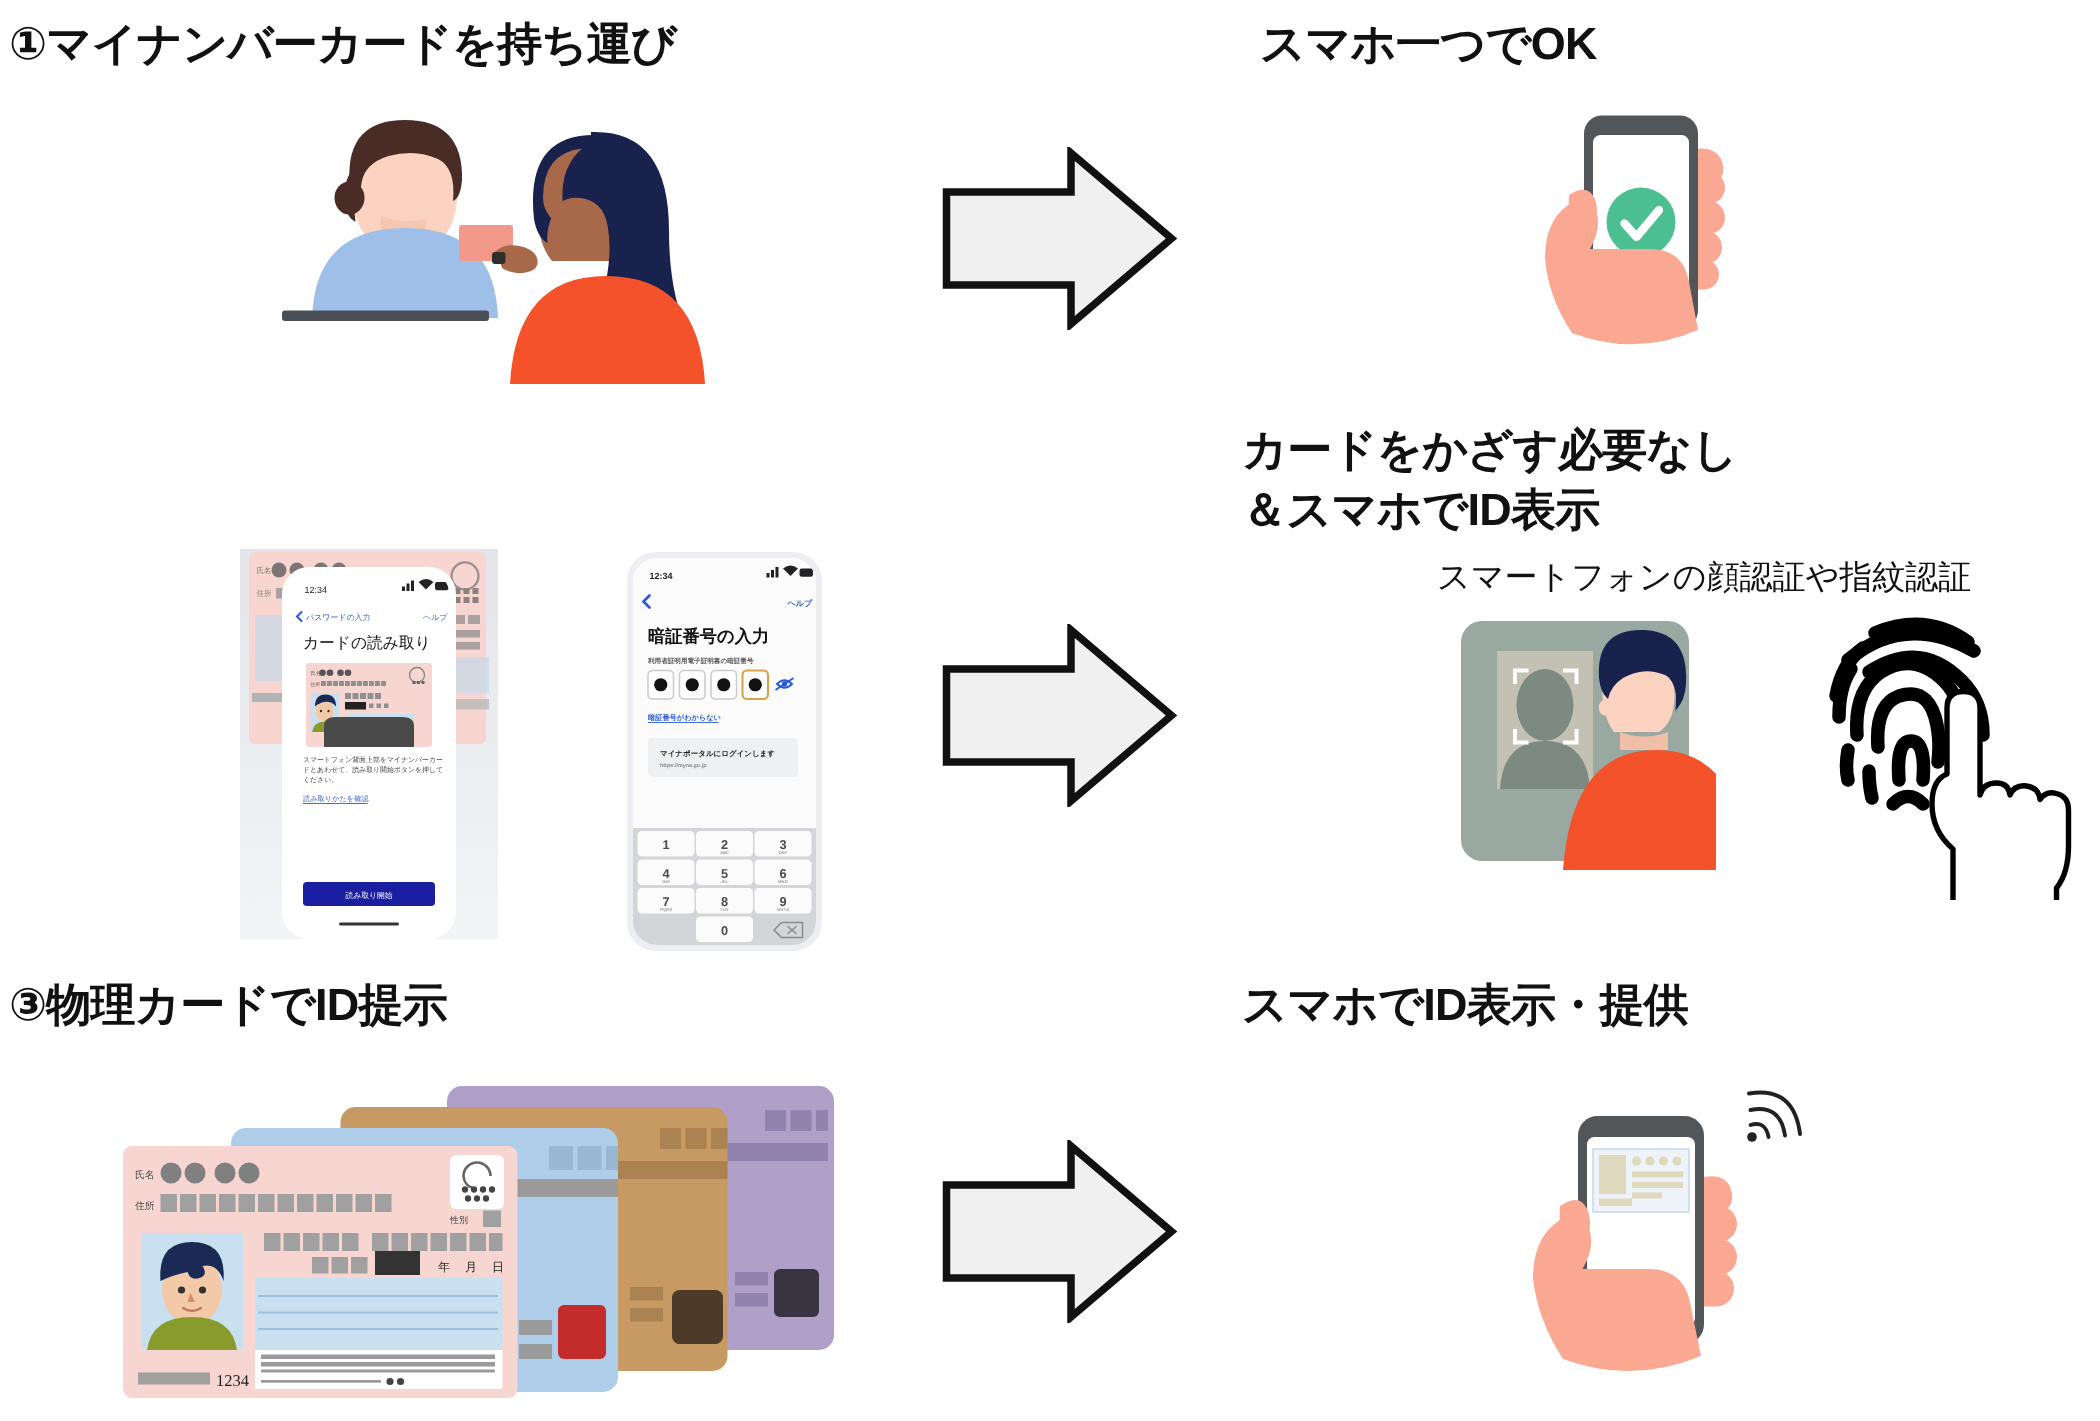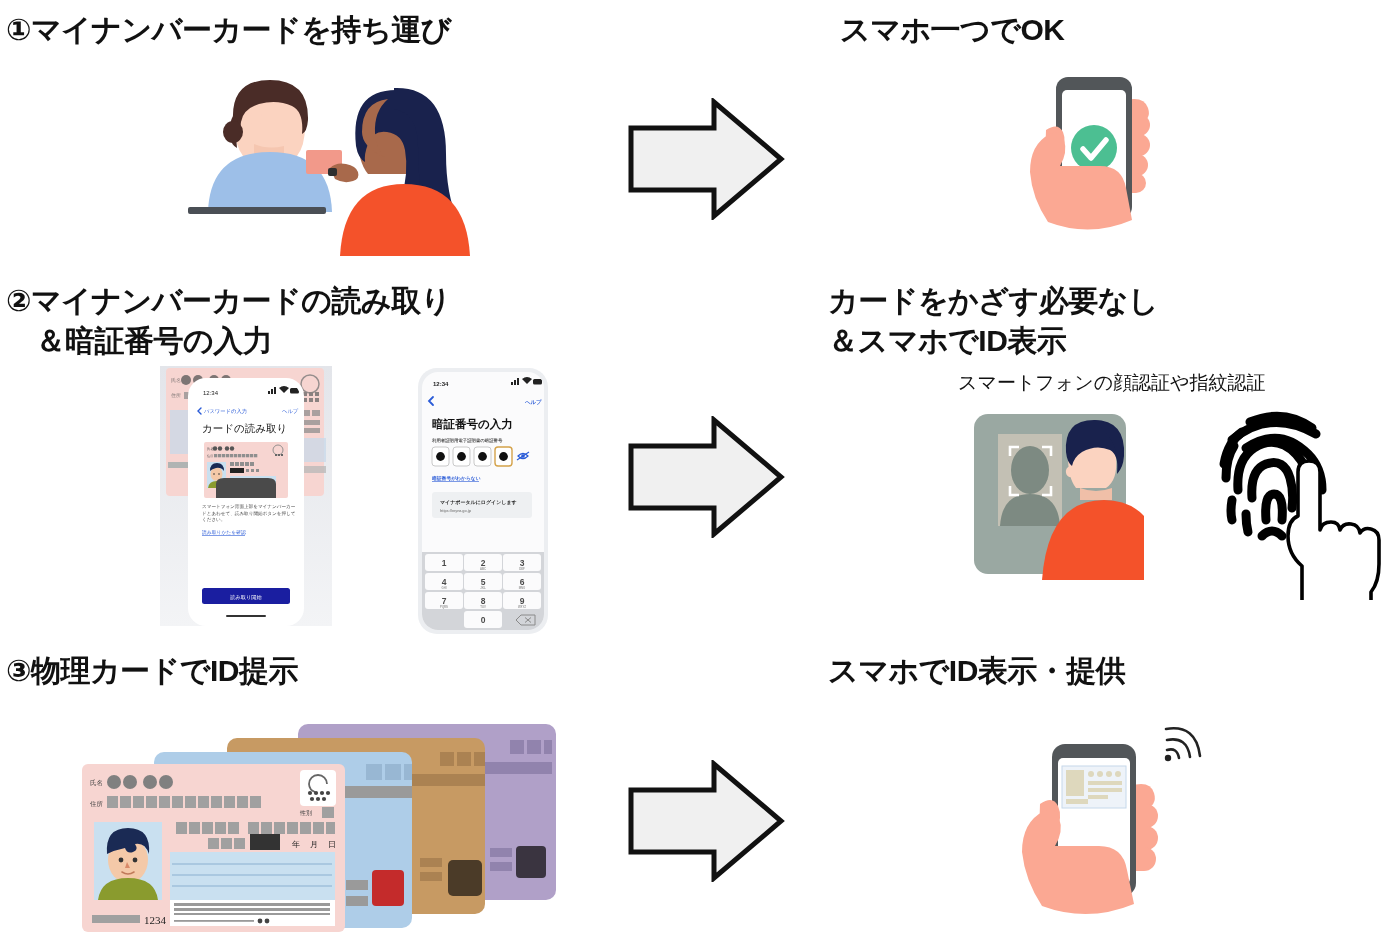--- a/index.html
+++ b/index.html
@@ -19,21 +19,21 @@
     position:absolute;
     font-weight:bold;
     font-size:30px;
     line-height:1.32;
     letter-spacing:-0.5px;
     white-space:pre-line;
     color:#111;
   }
   .sub-note{
     position:absolute;
-    font-size:19px;
+    font-size:22px;
     line-height:1.3;
     color:#111;
   }
 
   
   .arrow{position:absolute;}
 
   
   .sceneA{position:absolute;}
 
@@ -115,22 +115,20 @@
         <path d="M75 77 l8 9 l15 -18" fill="none" stroke="#ffffff" stroke-width="5.5" stroke-linecap="round" stroke-linejoin="round"></path>
       </g>
 
       <g fill="#fba893">
         <path d="M38 58 q12 -8 17 2 q4 10 -2 22 l-2 12 l-14 -6 Z"></path>
         <path d="M22 100 q0 -28 20 -38 q10 -5 14 6 q4 12 -4 26 l40 0 q22 0 26 22 l6 32 q-42 18 -84 2 q-16 -24 -18 -50 Z"></path>
       </g>
     </svg>
   </div>
 
-  <div class="hd" style="left:6px;top:281px;">②マイナンバーカードの読み取り
-　＆暗証番号の入力</div>
   <div class="hd" style="left:828px;top:281px;">カードをかざす必要なし
 ＆スマホでID表示</div>
   <div class="sub-note" style="left:958px;top:371px;">スマートフォンの顔認証や指紋認証</div>
 
   <div class="shotwrap" style="left:160px;top:366px;">
     <svg width="172" height="266" viewBox="0 0 172 266" xmlns="http://www.w3.org/2000/svg">
       <defs>
         <linearGradient id="bgfade" x1="0" y1="0" x2="0" y2="1">
           <stop offset="0" stop-color="#e3e5ea"></stop>
             <stop offset="1" stop-color="#f3f4f6"></stop>

